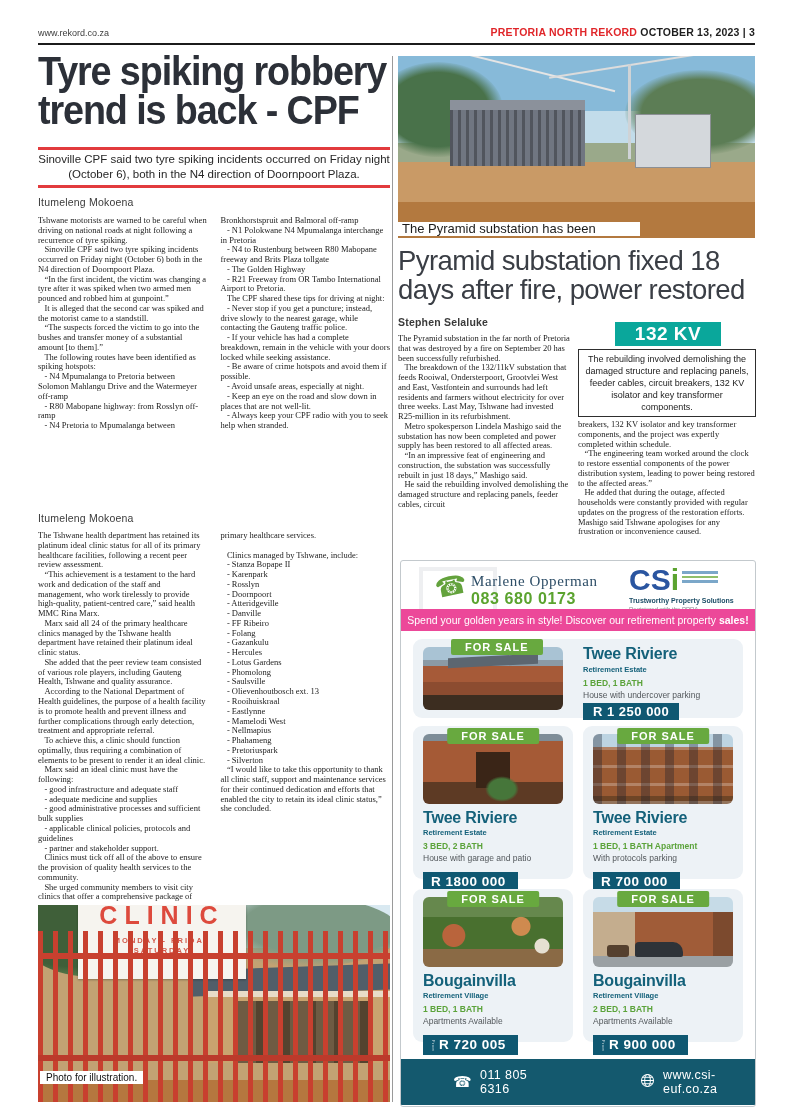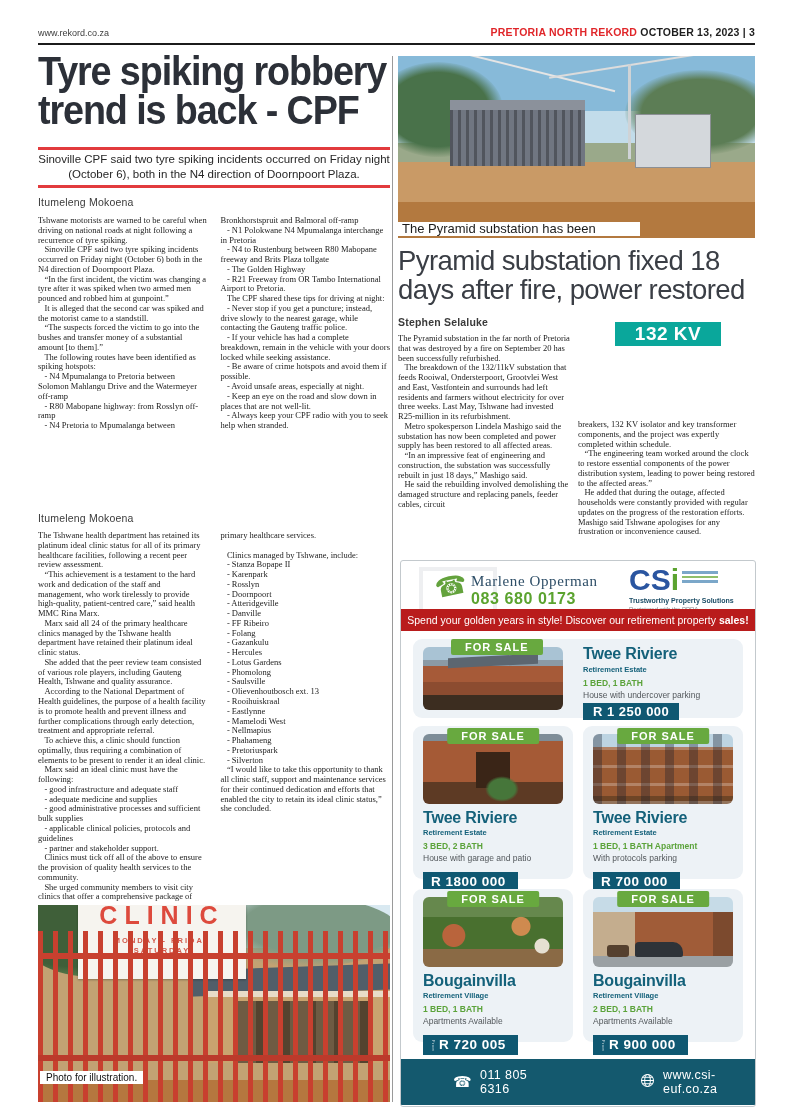--- a/index.html
+++ b/index.html
@@ -100,21 +100,21 @@
   .ad-agent-name{left:70px;top:12px;font-size:15px;color:#2e4e67;letter-spacing:.6px;font-family:Liberation Serif, serif;}
   .ad-agent-phone{left:70px;top:29px;font-size:16px;font-weight:bold;color:#5ba32f;letter-spacing:.6px;}
   .ad-logo{left:228px;top:4px;width:118px;}
   .ad-logo .csi{font-size:30px;font-weight:bold;color:#2a55a0;line-height:1;display:inline-block;}
   .ad-logo .csi .gi{color:#5ba32f;}
   .ad-logo .bars{display:inline-block;vertical-align:top;margin-left:3px;margin-top:4px;}
   .ad-logo .bars div{width:36px;height:2.5px;margin:2px 0;background:#7ba7c9;}
   .ad-logo .bars div:nth-child(2){background:#8fbf6a;}
   .ad-logo .tag{font-size:7px;font-weight:bold;color:#1c4d66;margin-top:2px;}
   .ad-logo .reg{font-size:6px;color:#8a8f93;margin-top:2px;}
-  .ad-banner{left:0;top:48px;width:354px;height:22px;background:#b91c1c;color:#fff;
+  .ad-banner{left:0;top:48px;width:354px;height:22px;background:#ec4899;color:#fff;
              font-size:10.5px;text-align:center;line-height:22px;}
   .ad-banner b{font-weight:bold;}
 
   .card{background:#edf2f6;border-radius:9px;position:absolute;}
   .card .ph{position:absolute;border-radius:6px;overflow:hidden;}
   .badge{position:absolute;background:#68a93f;color:#fff;font-weight:bold;font-size:11px;
          letter-spacing:1px;padding:2px 14px;border-radius:2px;z-index:3;}
   .lst-name{font-size:16px;font-weight:800;color:#14617a;letter-spacing:-.2px;line-height:1;}
   .lst-type{font-size:7.5px;font-weight:bold;color:#14617a;margin-top:3px;}
   .lst-beds{font-size:8.5px;font-weight:bold;color:#5ba33a;margin-top:6px;}
@@ -281,20 +281,21 @@
 
   <div class="abs a3-h">Pyramid substation fixed 18
 days after fire, power restored</div>
   <div class="abs byline a3-byline">Stephen Selaluke</div>
   <div class="abs serifbody a3-col1">The Pyramid substation in the far north of Pretoria that was destroyed by a fire on September 20 has been successfully refurbished.
    The breakdown of the 132/11kV substation that feeds Rooiwal, Ondersterpoort, Grootvlei West and East, Vastfontein and surrounds had left residents and farmers without electricity for over three weeks. Last May, Tshwane had invested R25-million in its refurbishment.
    Metro spokesperson Lindela Mashigo said the substation has now been completed and power supply has been restored to all affected areas.
    “In an impressive feat of engineering and construction, the substation was successfully rebuilt in just 18 days,” Mashigo said.
    He said the rebuilding involved demolishing the damaged structure and replacing panels, feeder cables, circuit</div>
   <div class="abs kv-banner">132 KV</div>
+  <div class="abs kv-box">The rebuilding involved demolishing the damaged structure and replacing panels, feeder cables, circuit breakers, 132 KV isolator and key transformer components.</div>
   <div class="abs serifbody a3-col2">breakers, 132 KV isolator and key transformer components, and the project was expertly completed within schedule.
    “The engineering team worked around the clock to restore essential components of the power distribution system, leading to power being restored to the affected areas.”
    He added that during the outage, affected households were constantly provided with regular updates on the progress of the restoration efforts. Mashigo said Tshwane apologises for any frustration or inconvenience caused.</div>
 
   <div class="abs ad">
     <div class="abs ad-house-wm"></div>
     <div class="abs ad-phone-ic">☎</div>
     <div class="abs ad-agent-name">Marlene Opperman</div>
     <div class="abs ad-agent-phone">083 680 0173</div>
     <div class="abs ad-logo">

